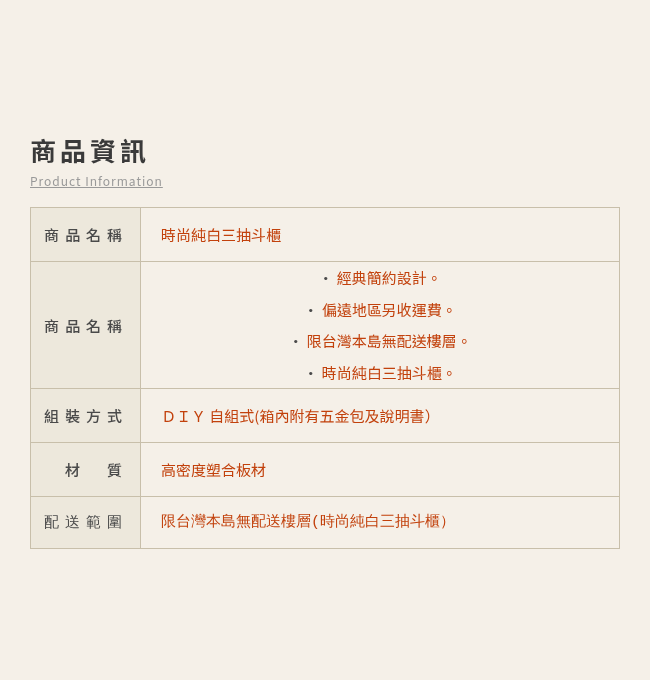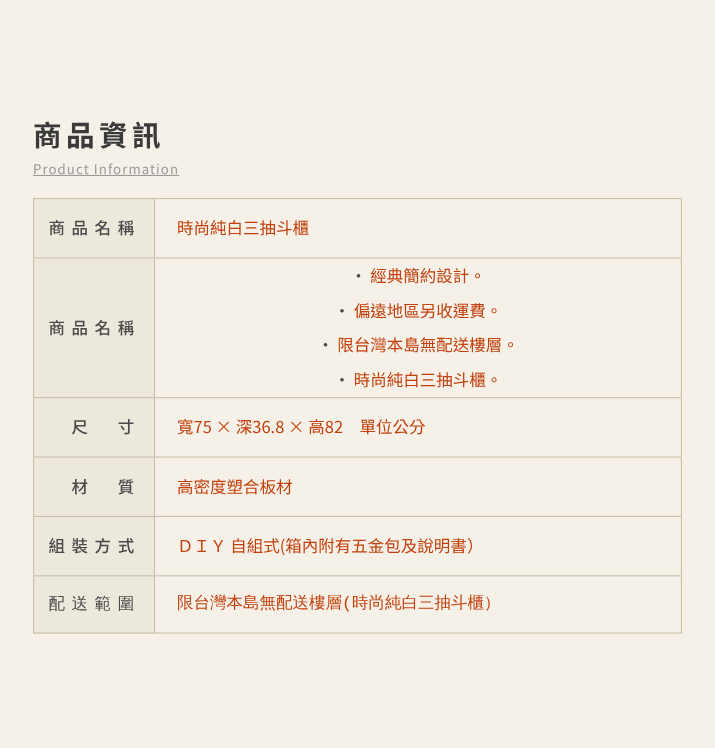--- a/index.html
+++ b/index.html
@@ -118,30 +118,26 @@
           <td class="value-cell">
             <ul>
               <li>經典簡約設計。</li>
               <li>偏遠地區另收運費。</li>
               <li>限台灣本島無配送樓層。</li>
               <li>時尚純白三抽斗櫃。</li>
             </ul>
           </td>
         </tr>
         <tr>
-          <td class="label-cell">尺　寸</td>
-          <td class="value-cell">寬75 × 深36.8 × 高82　單位公分</td>
+          <td class="label-cell">組裝方式</td>
+          <td class="value-cell">ＤＩＹ 自組式(箱內附有五金包及說明書）</td>
         </tr>
         <tr>
           <td class="label-cell">材　質</td>
           <td class="value-cell">高密度塑合板材</td>
-        </tr>
-        <tr>
-          <td class="label-cell">組裝方式</td>
-          <td class="value-cell">ＤＩＹ 自組式(箱內附有五金包及說明書）</td>
         </tr>
         <tr>
           <td class="label-cell">配送範圍</td>
           <td class="value-cell">限台灣本島無配送樓層(時尚純白三抽斗櫃）</td>
         </tr>
       </tbody>
   </table>
 </div>
 
 </body></html>

